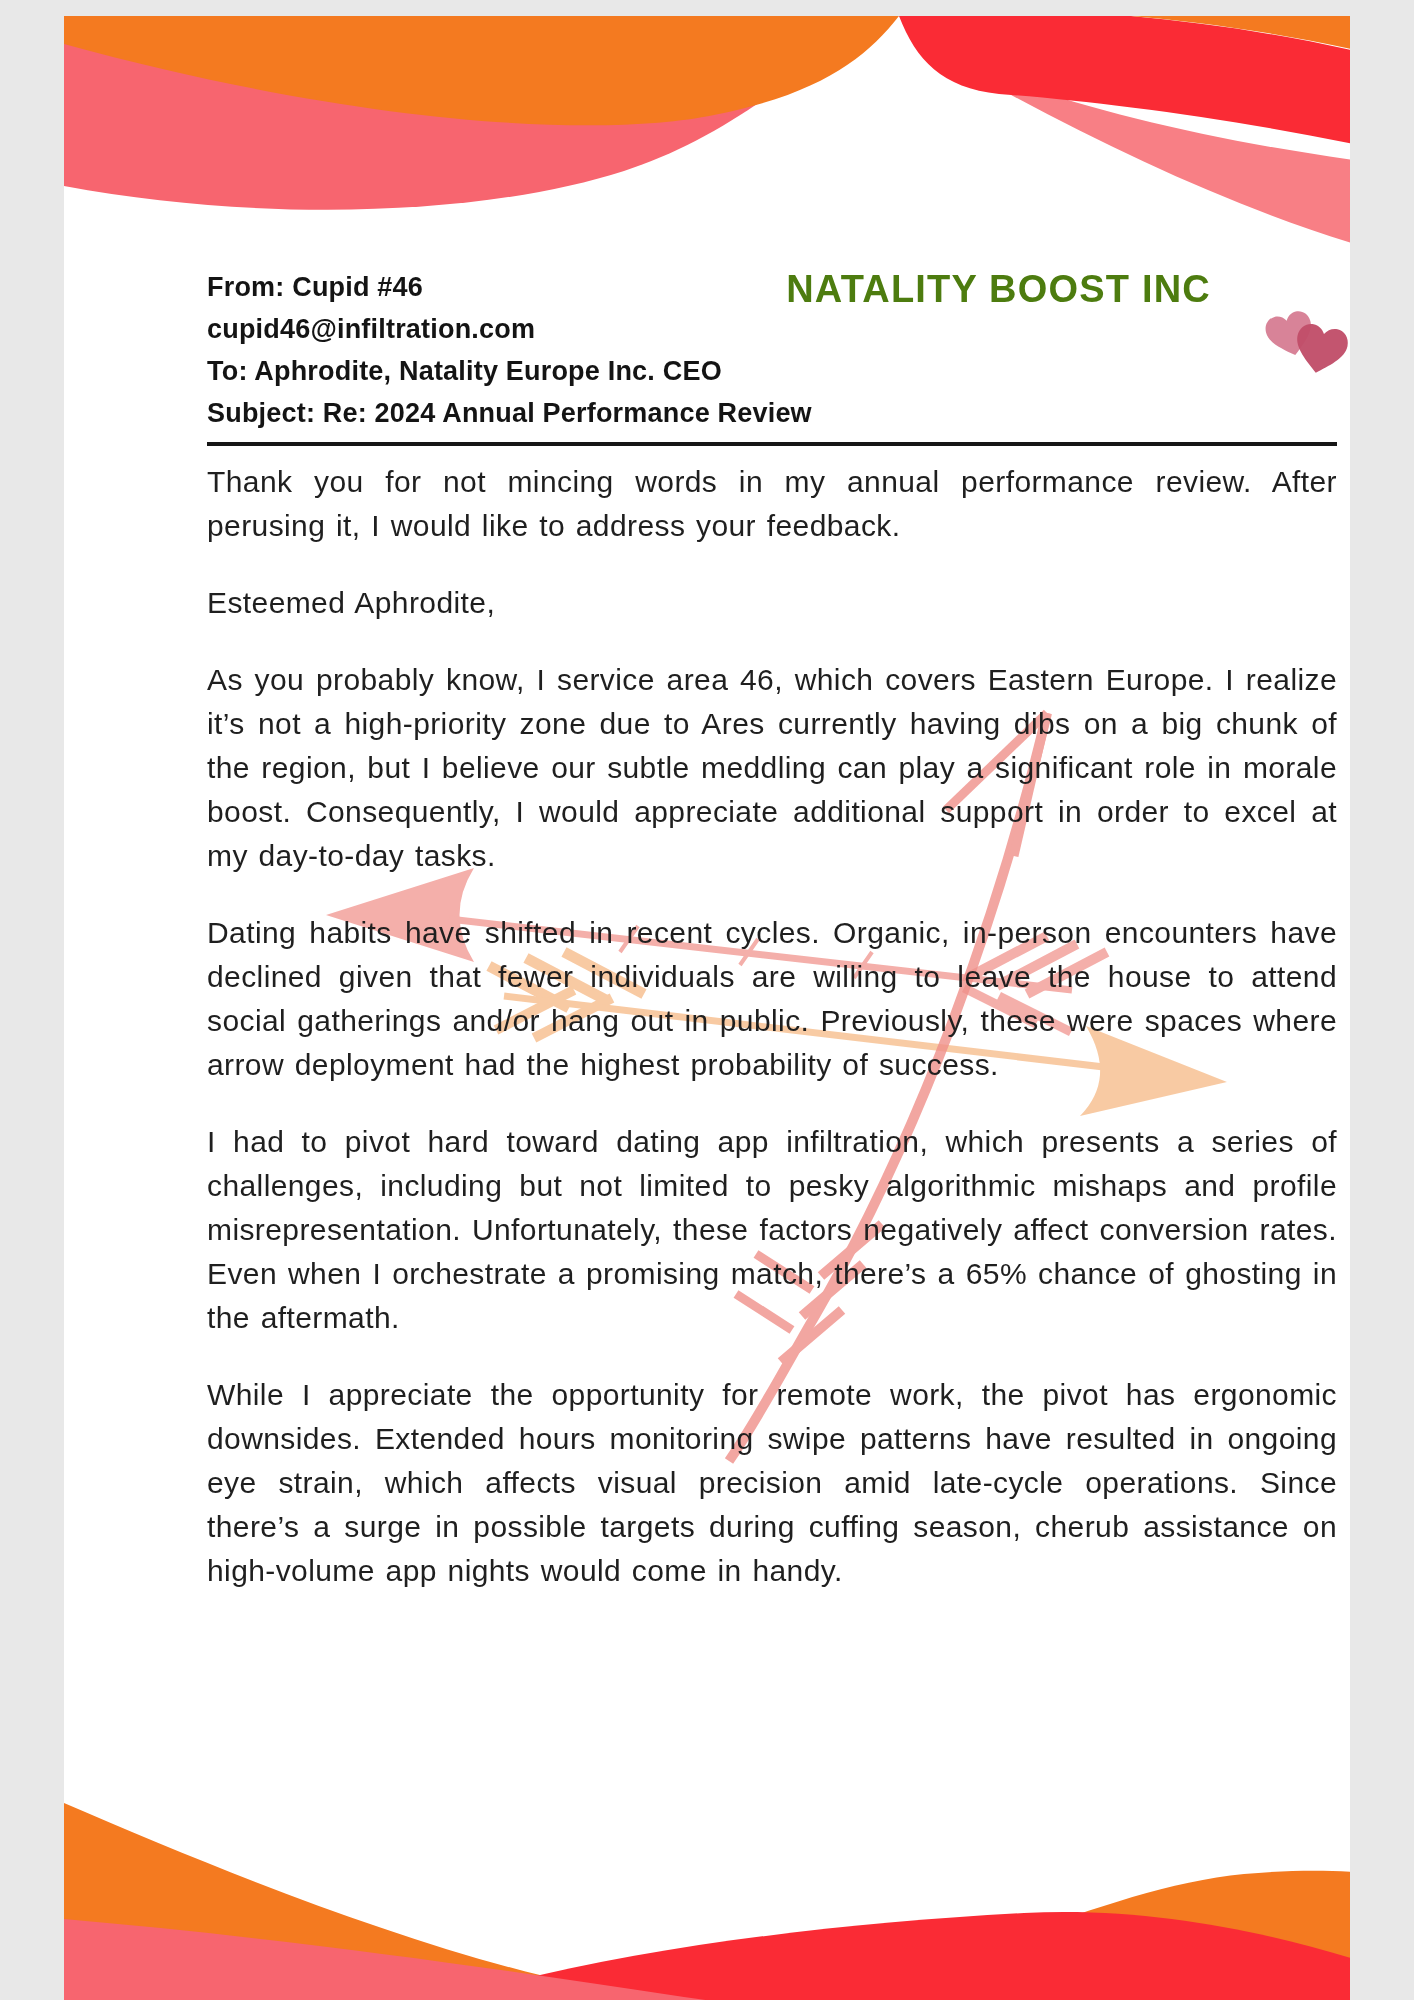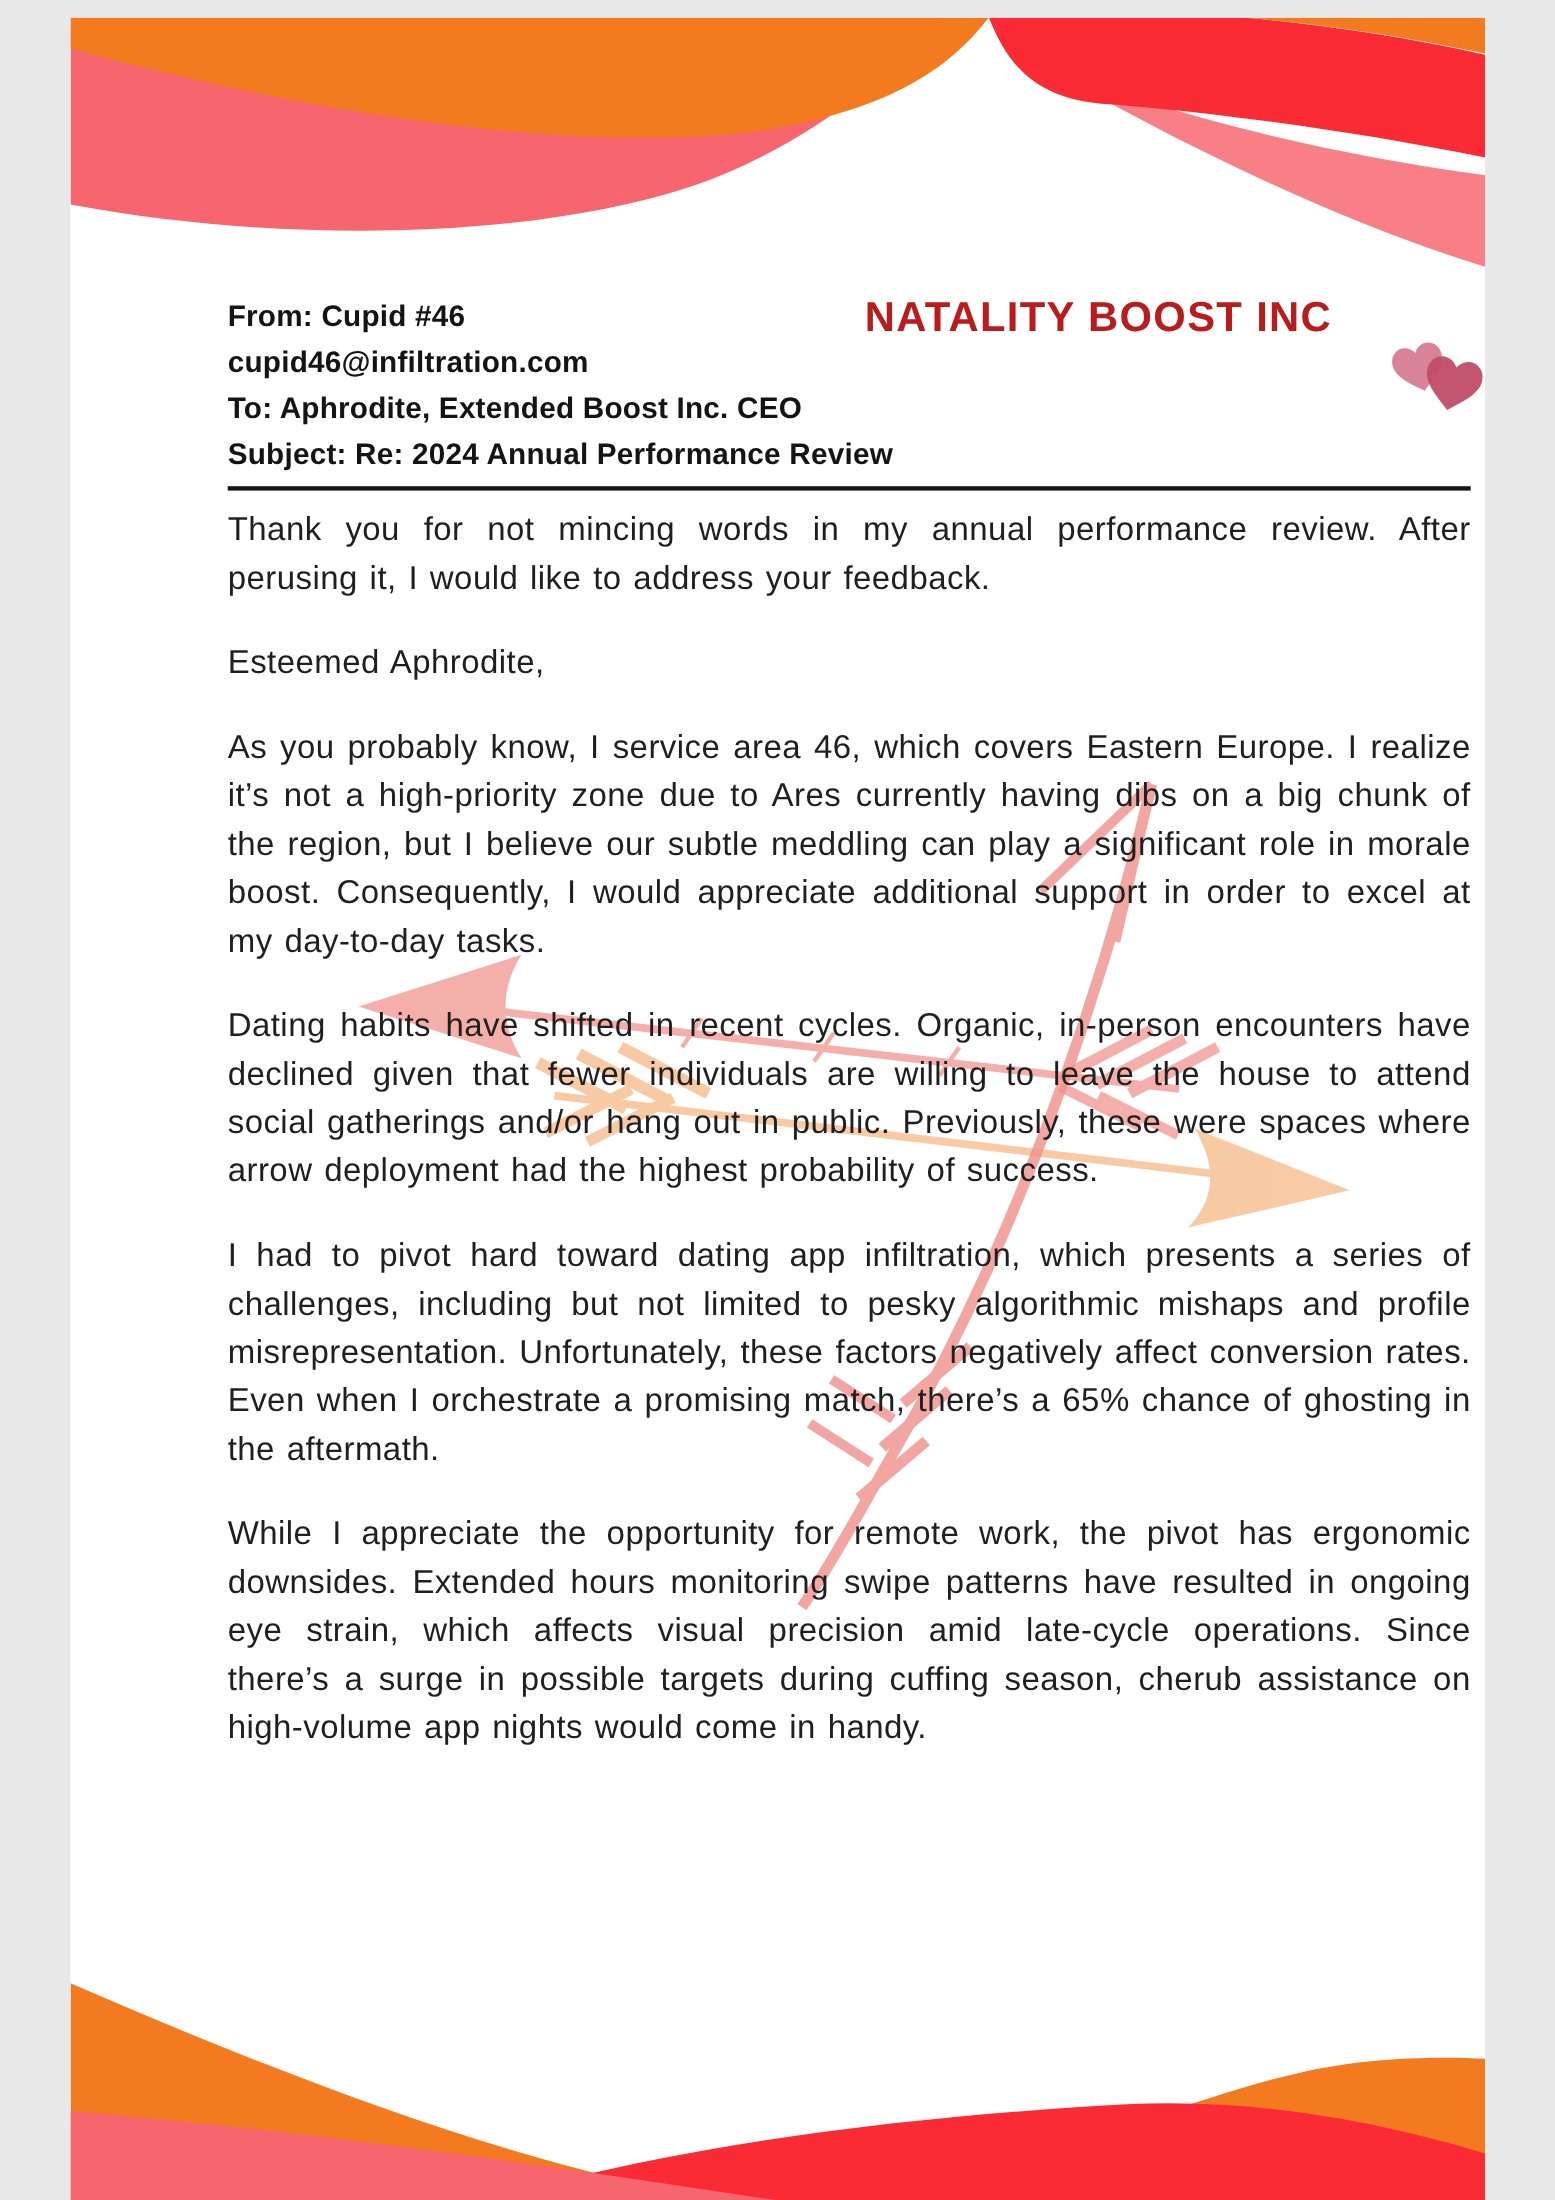--- a/index.html
+++ b/index.html
@@ -22,21 +22,21 @@
     font-size:27px;
     line-height:42px;
     color:#141414;
     letter-spacing:0.2px;
   }
   .company-name{
     right:139px;top:252px;
     font-weight:800;
     font-size:38px;
     letter-spacing:1.2px;
-    color:#b91c1c;
+    color:#4d7c0f;
     text-align:right;
   }
   .hearts{position:absolute;left:1196px;top:290px;z-index:2;}
   .divider{
     position:absolute;z-index:2;
     left:143px;top:426px;
     width:1130px;height:4px;
     background:#161616;
   }
   .letter-body{
@@ -101,21 +101,21 @@
       <path d="M983,697 L882,794" stroke-width="9"></path>
       <path d="M983,697 L950,840" stroke-width="9"></path>
       <path d="M757,1260 L818,1208 M738,1300 L799,1248 M717,1346 L778,1294" stroke-width="10"></path>
       <path d="M748,1274 L692,1238 M728,1314 L672,1278" stroke-width="9"></path>
     </g>
   </svg>
 
   <div class="content info-block">
     <div>From: Cupid #46</div>
     <div>cupid46@infiltration.com</div>
-    <div>To: Aphrodite, Extended Boost Inc. CEO</div>
+    <div>To: Aphrodite, Natality Europe Inc. CEO</div>
     <div>Subject: Re: 2024 Annual Performance Review</div>
   </div>
 
   <div class="content company-name" style="position:absolute;">NATALITY BOOST INC</div>
 
   <svg class="hearts" width="96" height="92" viewBox="0 0 96 92" aria-hidden="true">
     <g transform="translate(4,4) rotate(-14 26 24) scale(2.6)">
       <path d="M10,17.6 C6.2,14.4 1.2,10.8 1.2,6.4 C1.2,3.4 3.4,1.4 5.8,1.4 C7.6,1.4 9.1,2.4 10,4 C10.9,2.4 12.4,1.4 14.2,1.4 C16.6,1.4 18.8,3.4 18.8,6.4 C18.8,10.8 13.8,14.4 10,17.6 Z" fill="#D67C92" opacity="0.95"></path>
     </g>
     <g transform="translate(32,16) rotate(12 28 26) scale(2.9)">

